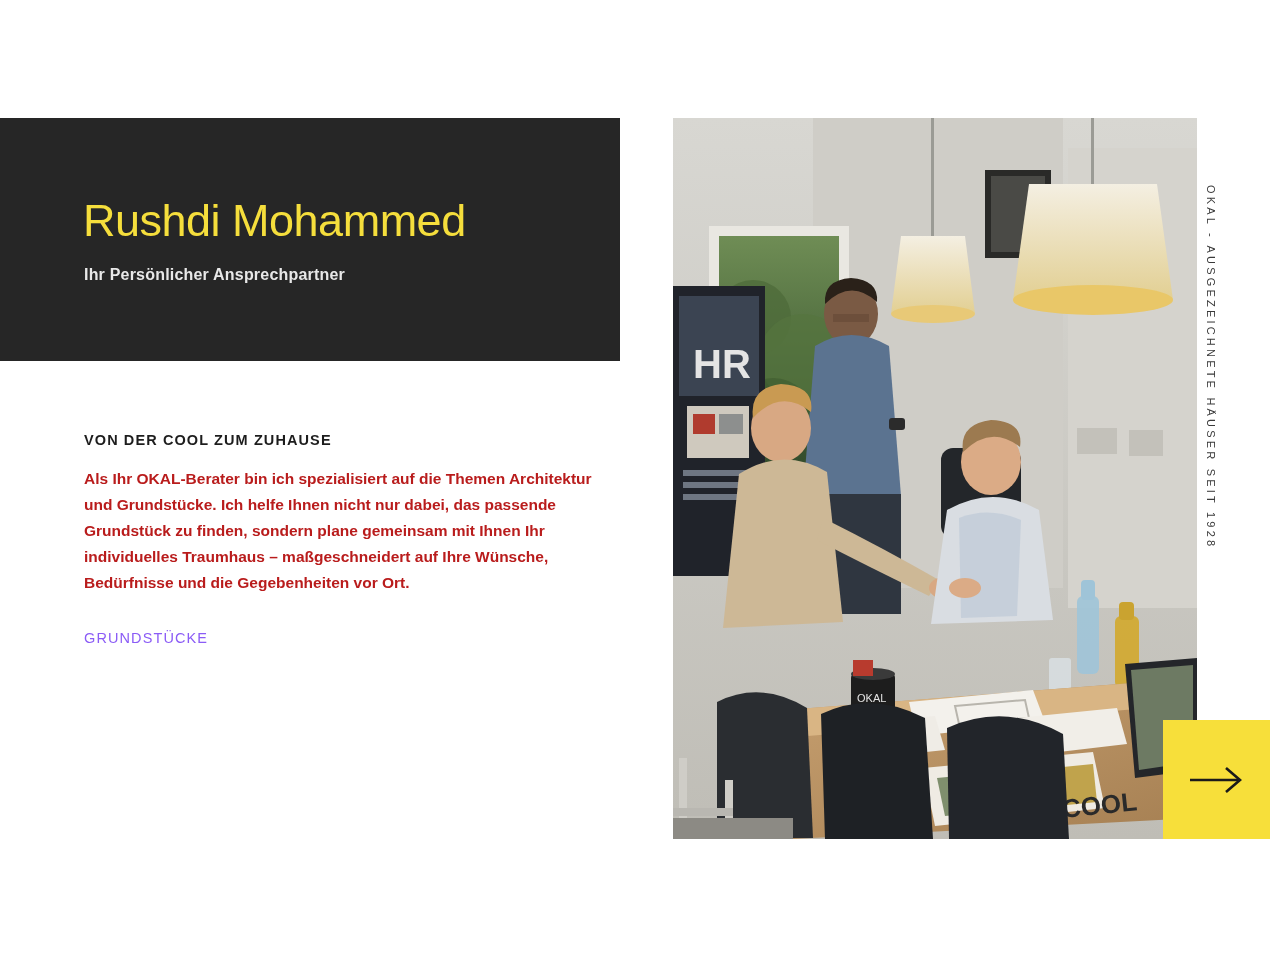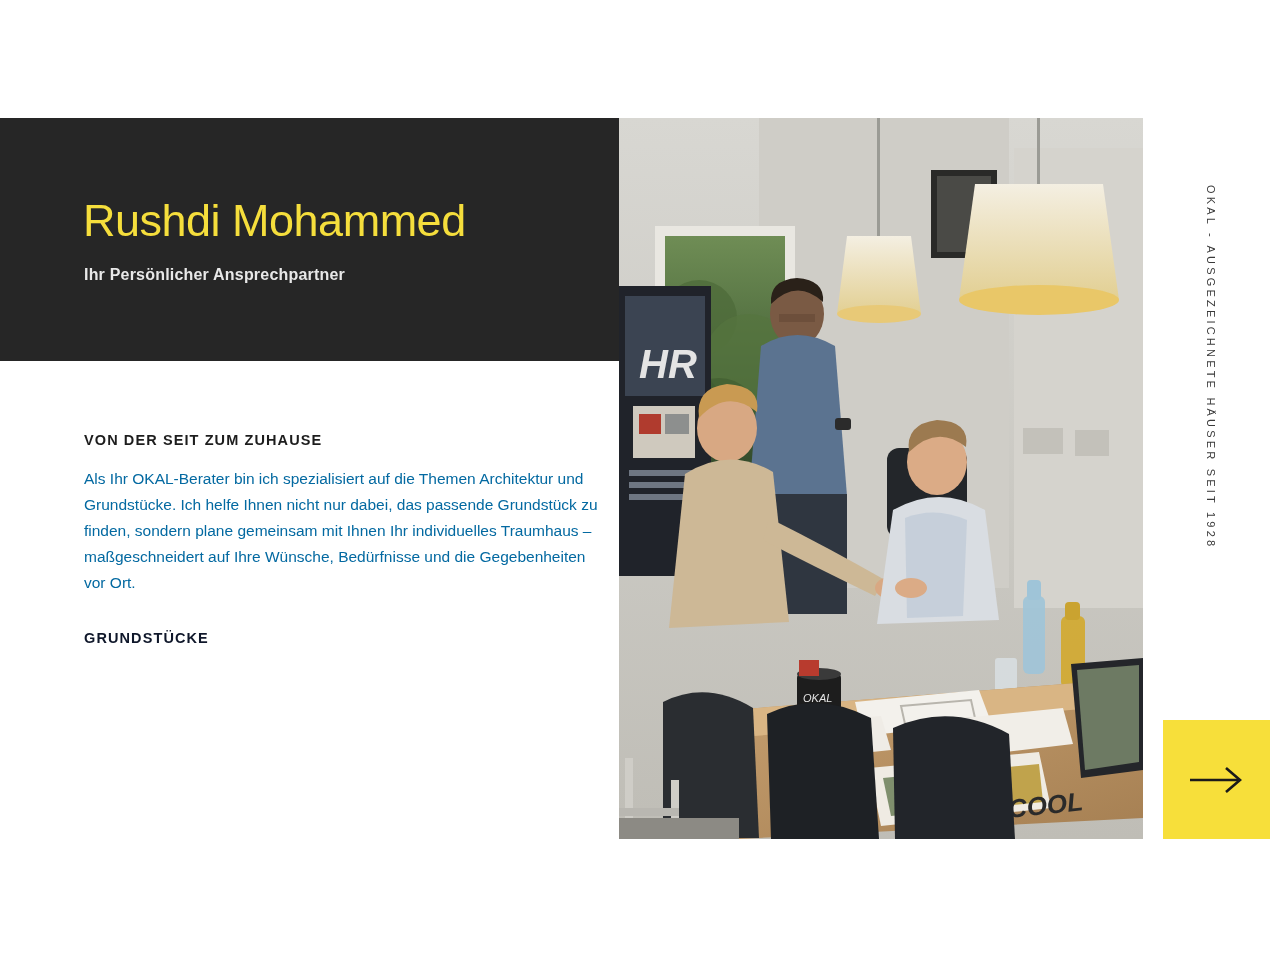--- a/index.html
+++ b/index.html
@@ -59,41 +59,40 @@
   .heading {
     font-size: 14.5px;
     font-weight: bold;
     letter-spacing: 1.1px;
     color: #1d1d1d;
     margin-bottom: 18px;
   }
   .paragraph {
     font-size: 15.5px;
     line-height: 26px;
-    color: #0369a1;
-    font-weight: 400;
+    color: #b91c1c;
+    font-weight: 700;
   }
   .block-gap { height: 34px; }
   .heading2 {
     font-size: 14.5px;
-    font-weight: bold;
+    font-weight: normal;
     letter-spacing: 1.1px;
-    color: #0f172a;
+    color: #8b5cf6;
     margin-bottom: 18px;
   }
 
   
   .photo {
     position: absolute;
-    left: 619px; top: 118px;
+    left: 673px; top: 118px;
     width: 524px;
     height: 721px;
     overflow: hidden;
     background: #bef264;
-    font-style: italic;
   }
   .photo svg { display: block; width: 100%; height: 100%; }
 
   
   .vertical-claim {
     position: absolute;
     left: 1196px;
     top: 185px;
     width: 30px;
     height: 380px;
@@ -130,21 +129,21 @@
 <div class="page">
 
   <div class="left-col">
 
     <div class="dark-panel">
       <div class="name-title">Rushdi Mohammed</div>
       <div class="name-subtitle">Ihr Persönlicher Ansprechpartner</div>
     </div>
 
     <div class="body-block">
-      <div class="heading">VON DER SEIT ZUM ZUHAUSE</div>
+      <div class="heading">VON DER COOL ZUM ZUHAUSE</div>
       <div class="paragraph">Als Ihr OKAL-Berater bin ich spezialisiert auf die Themen Architektur und Grundstücke. Ich helfe Ihnen nicht nur dabei, das passende Grundstück zu finden, sondern plane gemeinsam mit Ihnen Ihr individuelles Traumhaus – maßgeschneidert auf Ihre Wünsche, Bedürfnisse und die Gegebenheiten vor Ort.</div>
       <div class="block-gap"></div>
       <div class="heading2">GRUNDSTÜCKE</div>
     </div>
   </div>
 
   <div class="photo">
     <svg viewBox="0 0 524 721" preserveAspectRatio="xMidYMid slice">
       <defs>
         <linearGradient id="wall" x1="0" y1="0" x2="0" y2="1">

